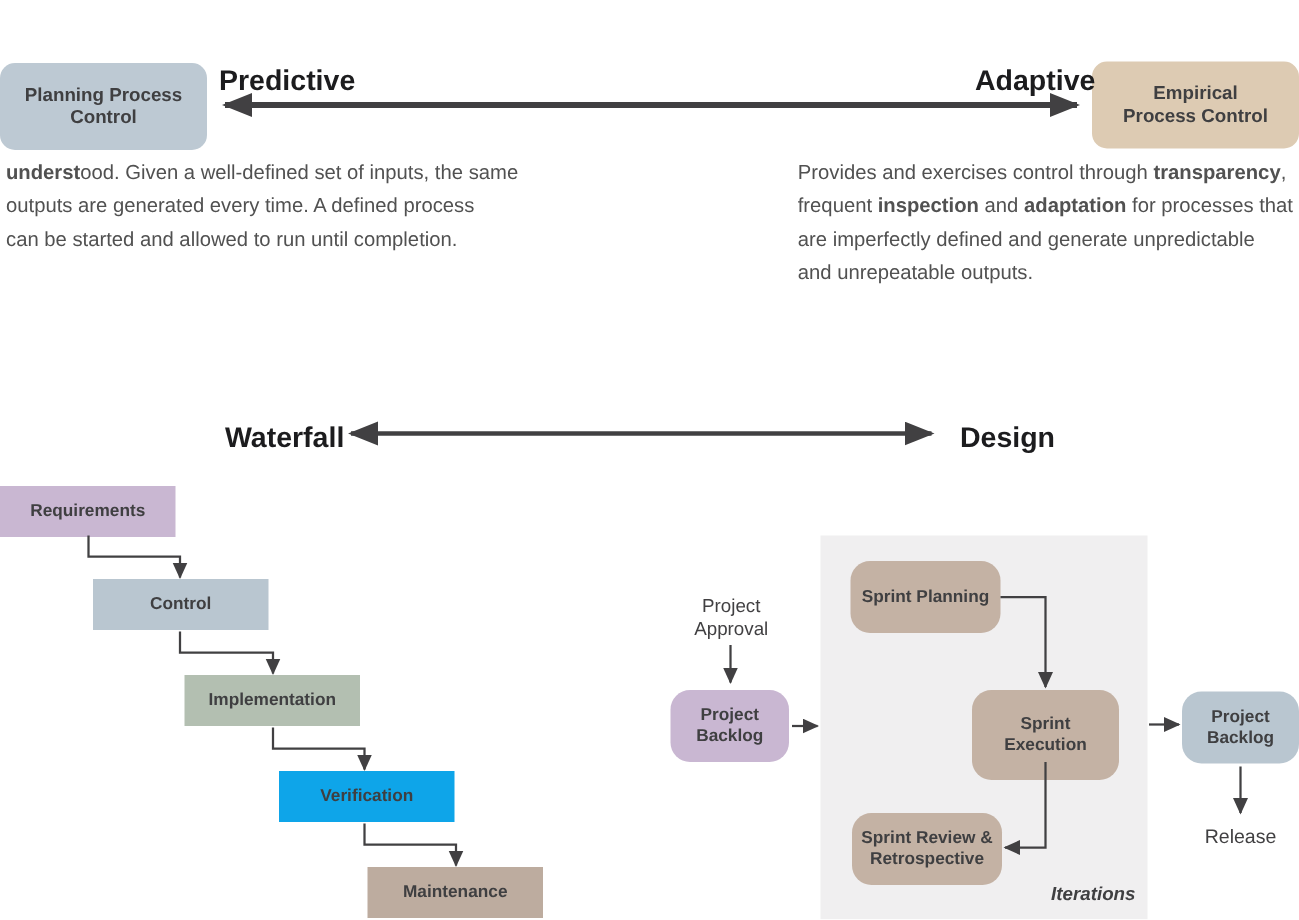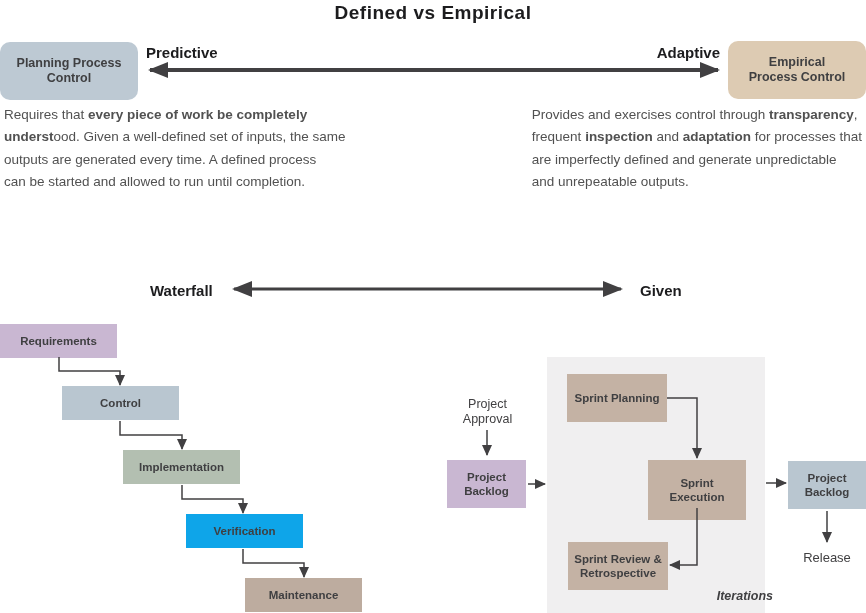--- a/index.html
+++ b/index.html
@@ -13,21 +13,21 @@
     font-size:19px;font-weight:bold;letter-spacing:.5px;color:#1c1c1e;
   }
   
   .top-box{
     width:138px;height:58px;border-radius:10px;
     display:flex;align-items:center;justify-content:center;text-align:center;
     font-weight:bold;font-size:12.5px;line-height:15px;white-space:pre-line;color:#3f3f41;
   }
   .box-defined{left:0;top:42px;}
   .box-empirical{left:728px;top:41px;}
-  .axis-label{font-weight:bold;font-size:15px;color:#1c1c1e;white-space:nowrap;}
+  .axis-label{font-weight:bold;font-size:19px;color:#1c1c1e;white-space:nowrap;}
   .lbl-predictive{left:146px;top:44px;}
   .lbl-adaptive{left:650px;top:44px;width:70px;text-align:right;}
   .lbl-waterfall{left:150px;top:282px;}
   .lbl-agile{left:640px;top:282px;}
   
   .para{top:104px;font-size:13.5px;line-height:22.4px;color:#515151;white-space:nowrap;}
   .para .b{font-weight:bold;}
   .para-left{left:4px;text-align:left;}
   .para-right{right:4px;text-align:left;}
   
@@ -37,62 +37,60 @@
   }
   .wf1{left:0;top:324px;}
   .wf2{left:62px;top:386px;}
   .wf3{left:123px;top:450px;}
   .wf4{left:186px;top:514px;}
   .wf5{left:245px;top:578px;}
   
   .panel{left:547px;top:357px;width:218px;height:256px;}
   .ag-box{
     display:flex;align-items:center;justify-content:center;text-align:center;
-    font-size:11.5px;font-weight:bold;line-height:14px;white-space:pre-line;color:#3f3f41;
+    font-size:11.5px;font-weight:bold;line-height:14px;white-space:pre-line;color:#3f3f41;border-radius:13px;
   }
   .ag-planning{left:567px;top:374px;width:100px;height:48px;}
   .ag-backlog-l{left:447px;top:460px;width:79px;height:48px;}
   .ag-exec{left:648px;top:460px;width:98px;height:60px;}
   .ag-review{left:568px;top:542px;width:100px;height:48px;}
   .ag-backlog-r{left:788px;top:461px;width:78px;height:48px;}
   .free-label{font-size:12.5px;line-height:14.5px;text-align:center;color:#414042;white-space:pre-line;}
   .lbl-approval{left:445px;top:397px;width:85px;}
   .lbl-release{left:790px;top:551px;width:74px;font-size:13px;}
-  .lbl-iterations{left:686px;top:589px;width:87px;text-align:right;font-size:12.5px;font-weight:bold;font-style:italic;color:#3f3f41;}
+  .lbl-iterations{left:670px;top:589px;width:87px;text-align:right;font-size:12.5px;font-weight:bold;font-style:italic;color:#3f3f41;}
   svg.arrows{left:0;top:0;pointer-events:none;}
 </style>
 </head>
 <body>
 
 <div class="canvas">
 
-  <div class="abs title">Defined vs Empirical</div>
 
   <div class="abs top-box box-defined" style="background: rgb(189, 201, 211);">Planning Process
 Control</div>
   <div class="abs top-box box-empirical" style="background: rgb(221, 203, 179);">Empirical
 Process Control</div>
   <div class="abs axis-label lbl-predictive">Predictive</div>
   <div class="abs axis-label lbl-adaptive">Adaptive</div>
 
   <div class="abs para para-left">
-      <div><span>Requires that </span><span class="b">every piece of work be completely</span></div>
       <div><span class="b">underst</span><span>ood. Given a well-defined set of inputs, the same</span></div>
       <div><span>outputs are generated every time. A defined process</span></div>
       <div><span>can be started and allowed to run until completion.</span></div>
     </div>
   <div class="abs para para-right">
       <div><span>Provides and exercises control through </span><span class="b">transparency</span><span>,</span></div>
       <div><span>frequent </span><span class="b">inspection</span><span> and </span><span class="b">adaptation</span><span> for processes that</span></div>
       <div><span>are imperfectly defined and generate unpredictable</span></div>
       <div><span>and unrepeatable outputs.</span></div>
     </div>
 
   <div class="abs axis-label lbl-waterfall">Waterfall</div>
-  <div class="abs axis-label lbl-agile">Given</div>
+  <div class="abs axis-label lbl-agile">Design</div>
 
   <div class="abs wf-step wf1" style="background: rgb(201, 183, 210);">Requirements</div>
   <div class="abs wf-step wf2" style="background: rgb(185, 198, 208);">Control</div>
   <div class="abs wf-step wf3" style="background: rgb(179, 191, 177);">Implementation</div>
   <div class="abs wf-step wf4" style="background: #0ea5e9;">Verification</div>
   <div class="abs wf-step wf5" style="background: rgb(189, 172, 159);">Maintenance</div>
 
   <div class="abs panel" style="background: rgb(240, 239, 240);"></div>
 
   <div class="abs free-label lbl-approval">Project

